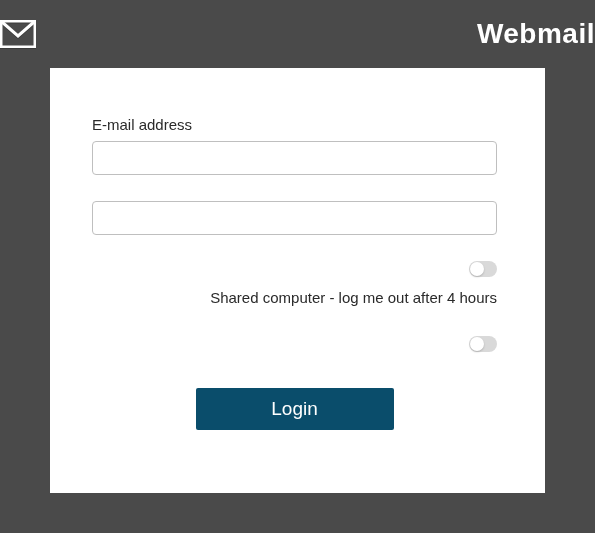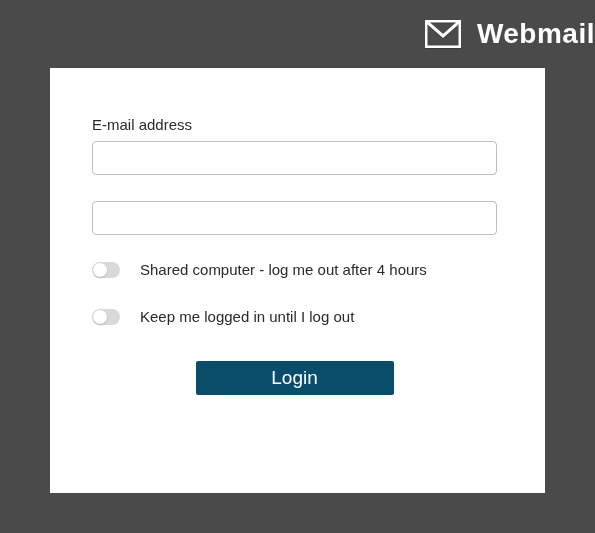--- a/index.html
+++ b/index.html
@@ -10,21 +10,21 @@
     body {
       background: #4a4a4a;
       font-family: -apple-system, BlinkMacSystemFont, 'Segoe UI', Arial, sans-serif;
       width: 595px;
       height: 533px;
       overflow: hidden;
     }
     .header {
       display: flex;
       align-items: center;
-      justify-content: flex-end;
+      justify-content: space-between;
       gap: 16px;
       padding: 18px 0;
     }
     .mail-icon {
       width: 36px;
       height: 28px;
       filter: drop-shadow(0 1px 0 rgba(0,0,0,0.2));
     }
     .header-title {
       color: #fff;
@@ -51,22 +51,23 @@
       width: 100%;
       height: 34px;
       border: 1px solid #bfbfbf;
       border-radius: 4px;
       padding: 0 10px;
       font-size: 15px;
     }
     .toggle-row {
       display: flex;
       align-items: flex-end;
-      gap: 20px;
+      gap: 12px;
       margin-bottom: 30px;
+      flex-direction: column;
     }
     .toggle-row:first-of-type {
       margin-top: 40px;
     }
     .toggle {
       width: 28px;
       height: 16px;
       background: #d9d9d9;
       border-radius: 8px;
       position: relative;
@@ -90,21 +91,21 @@
     .button-row {
       display: flex;
       justify-content: center;
       margin-top: 36px;
     }
     .login-button {
       background: #0a4d6b;
       color: #fff;
       border: none;
       width: 198px;
-      height: 34px;
+      height: 42px;
       font-size: 19px;
       font-weight: 400;
       border-radius: 2px;
       cursor: pointer;
     }
   </style>
 </head>
 <body>
 
 <div class="header">
@@ -130,20 +131,19 @@
     <div class="toggle">
       <div class="toggle-knob"></div>
     </div>
     <span class="toggle-label">Shared computer - log me out after 4 hours</span>
   </div>
 
   <div class="toggle-row">
     <div class="toggle">
       <div class="toggle-knob"></div>
     </div>
-    <span class="toggle-label">Keep me logged in until I log out</span>
   </div>
 
   <div class="button-row">
     <button class="login-button">Login</button>
   </div>
 
 </div>
 
 </body></html>

